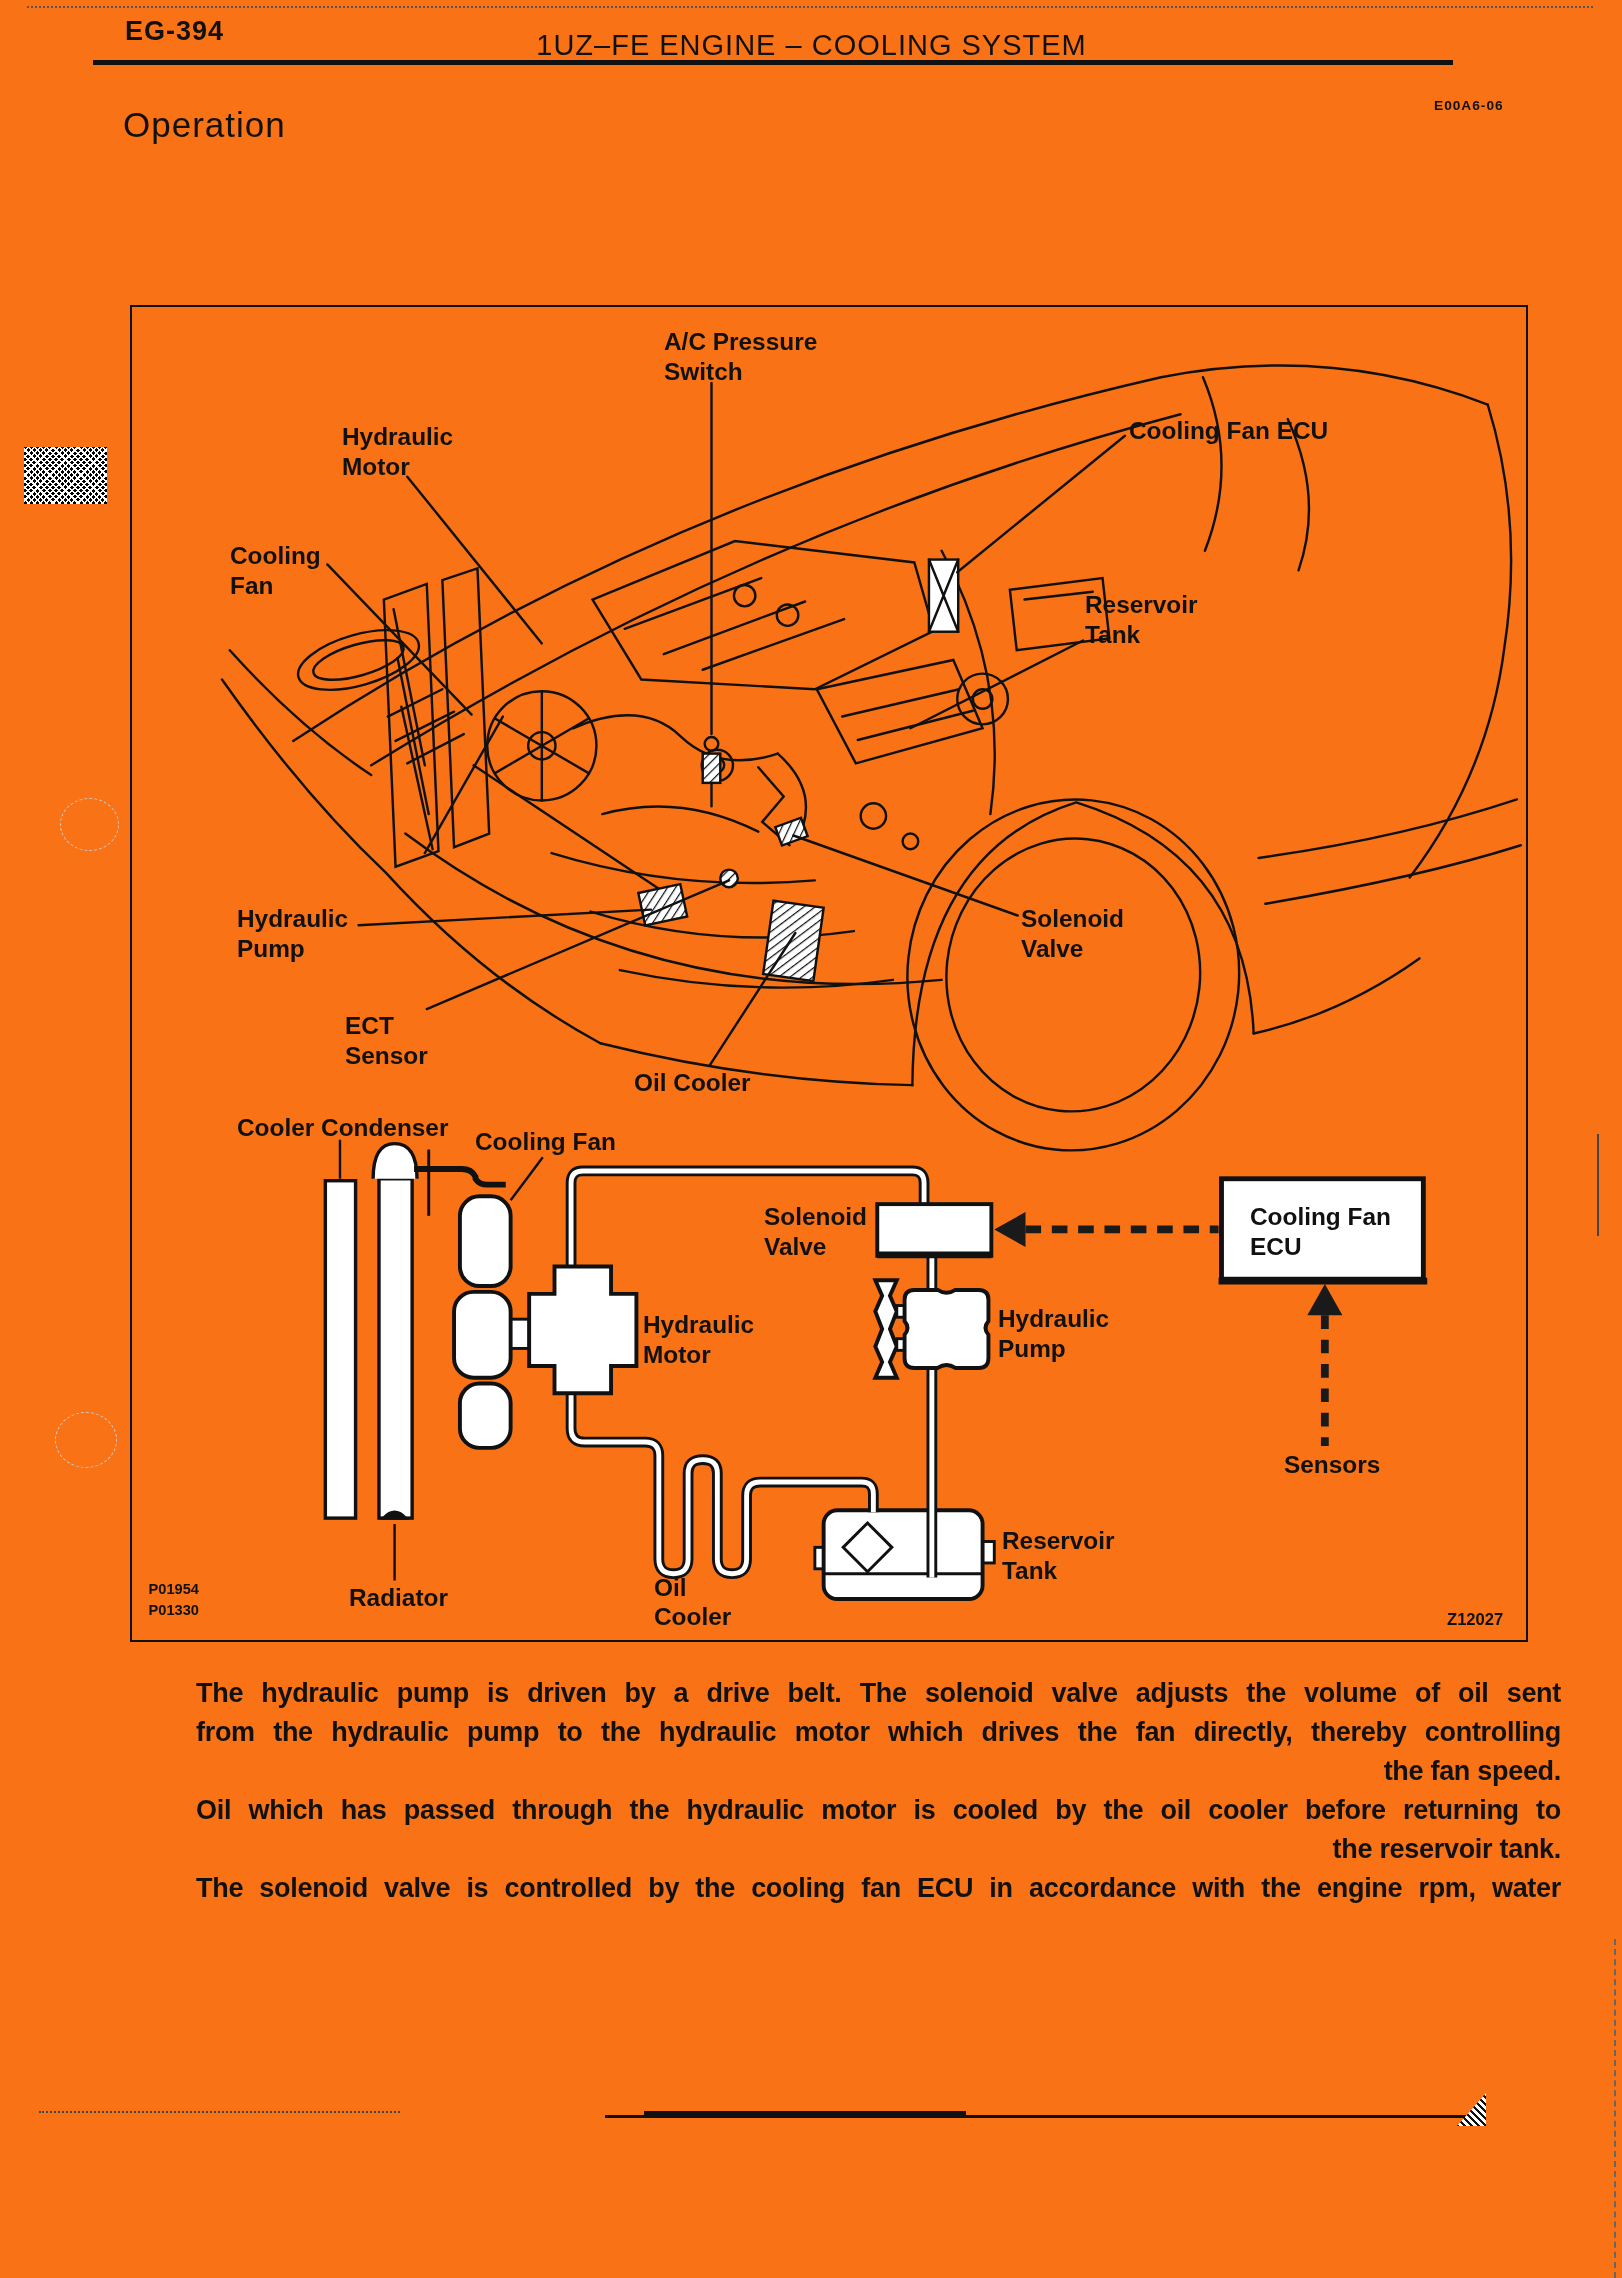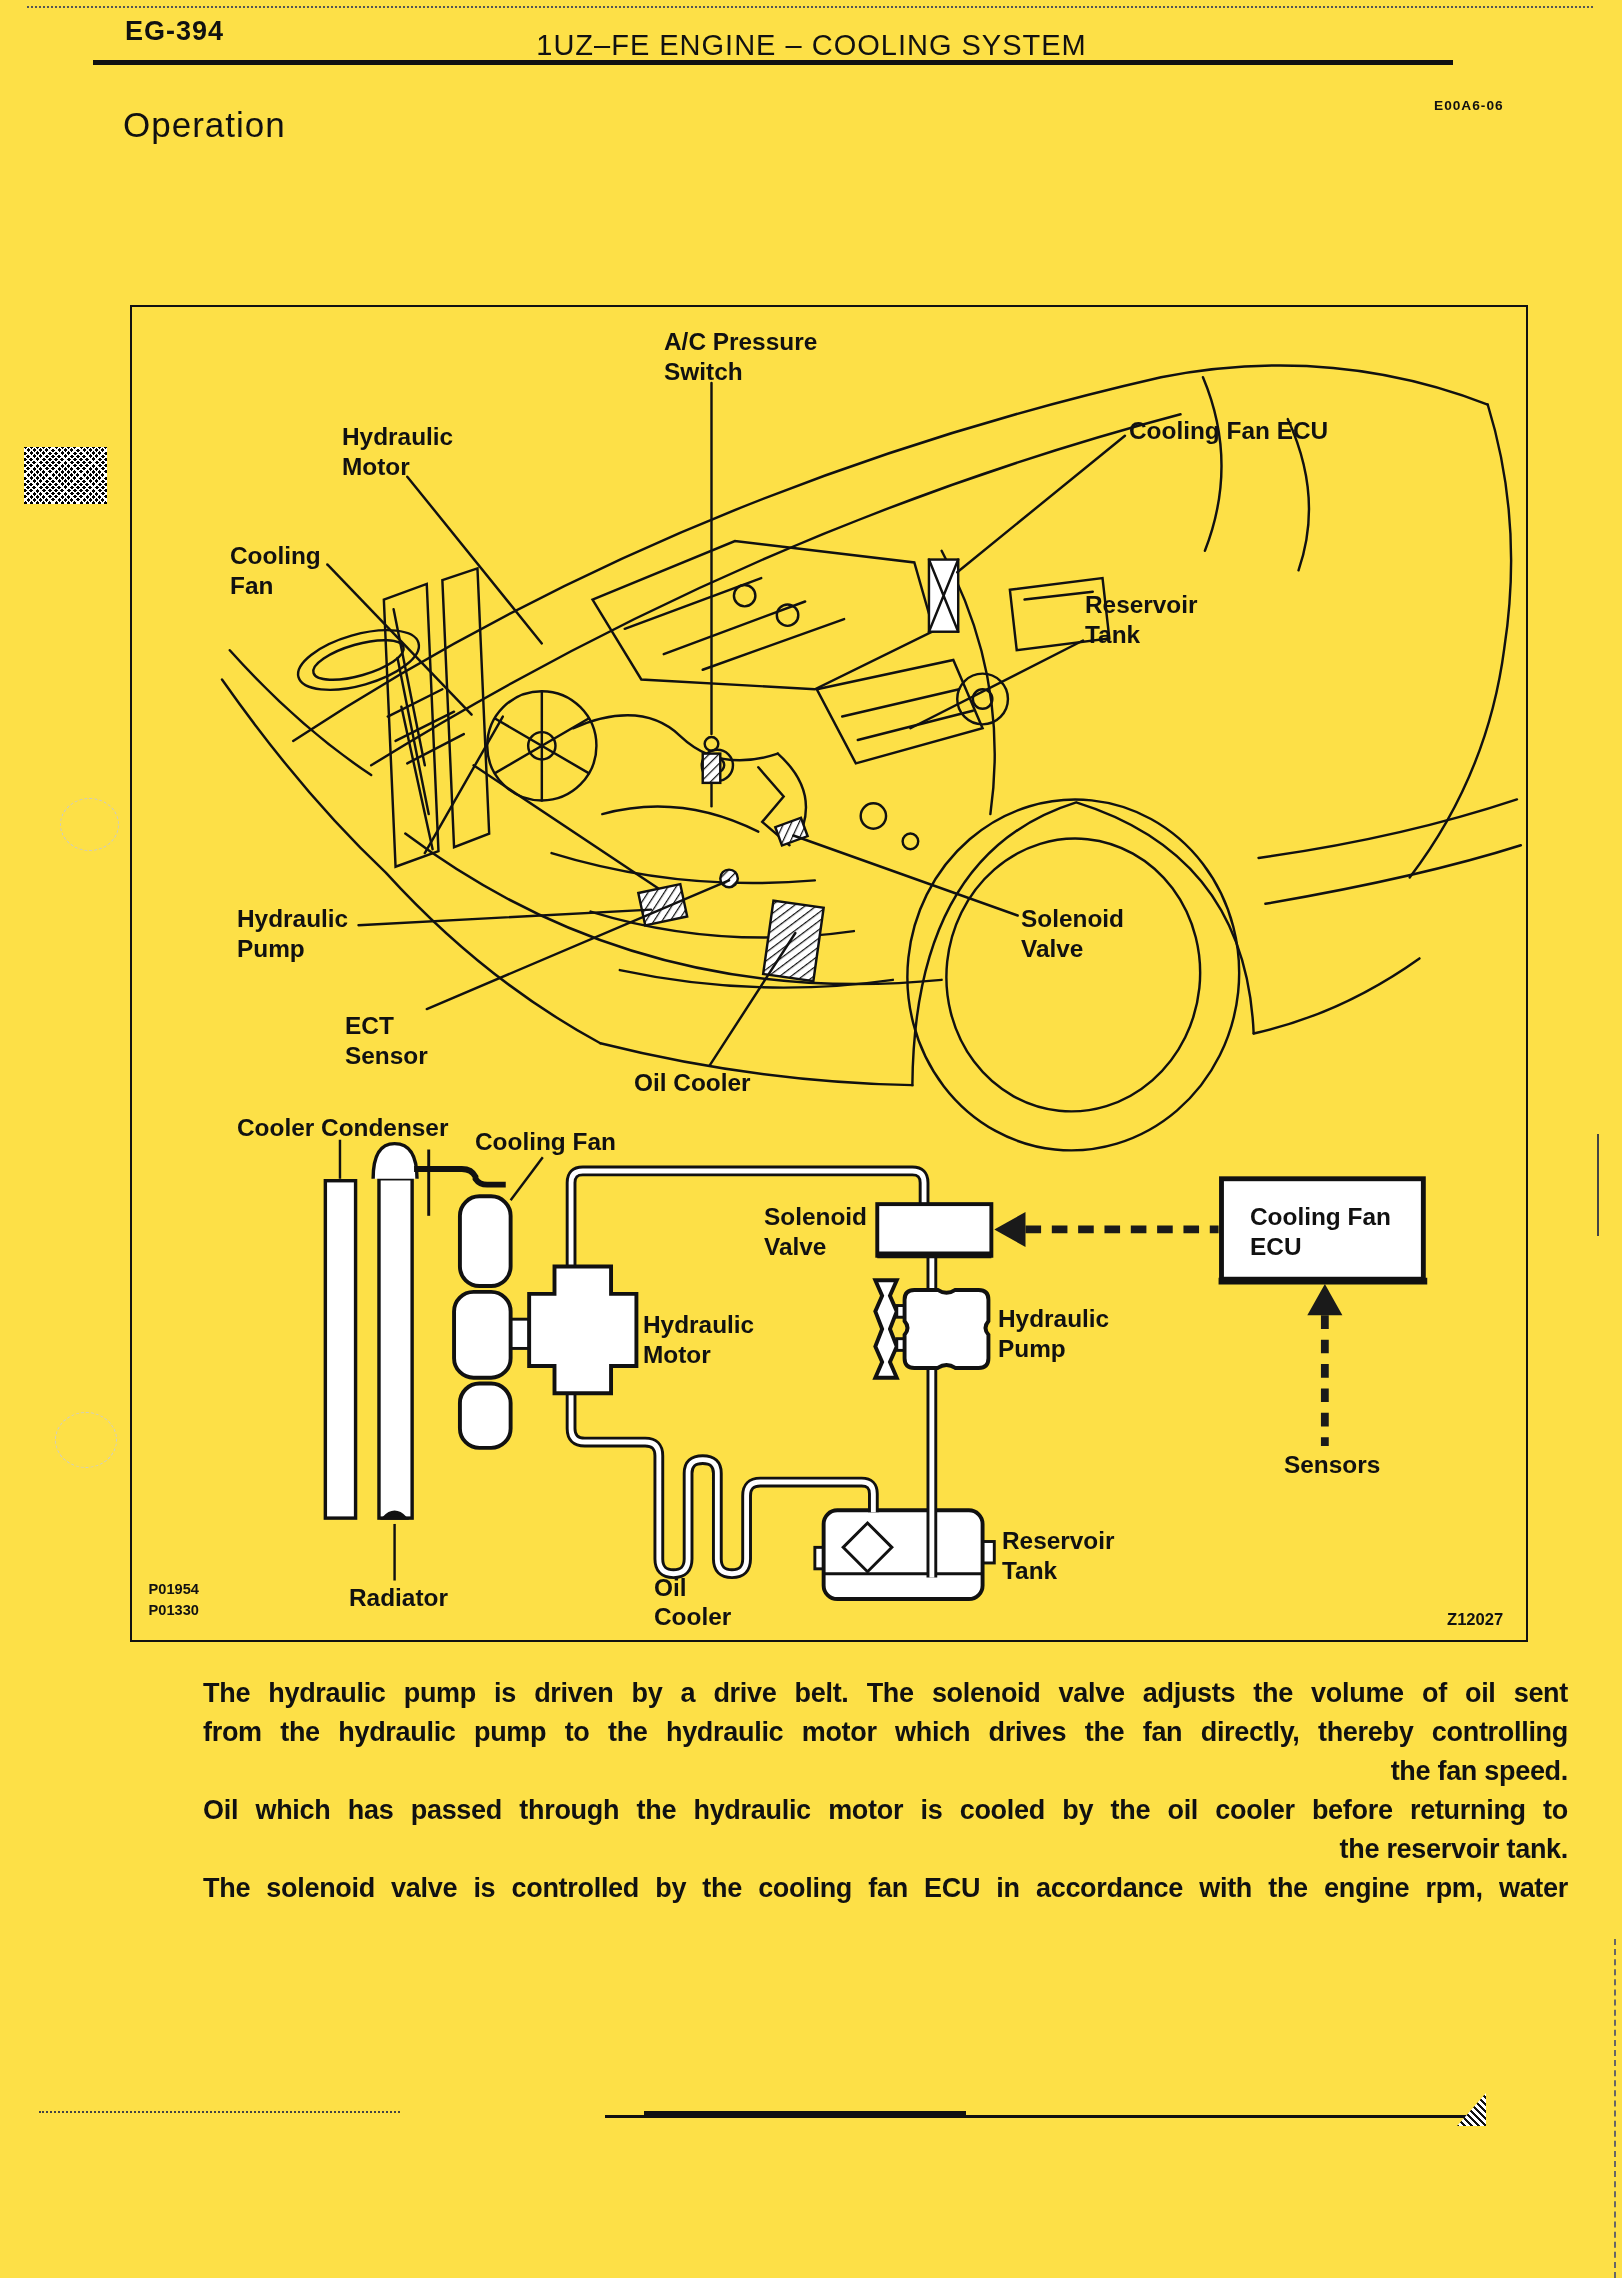--- a/index.html
+++ b/index.html
@@ -1,16 +1,16 @@
 <!DOCTYPE html>
 <html><head>
 <meta charset="utf-8">
 <style>
   html,body{margin:0;padding:0;background:#e8e8e8;}
-  .page{position:relative;width:1623px;height:2278px;background:#fde047;overflow:hidden;
+  .page{position:relative;width:1623px;height:2278px;background:#f97316;overflow:hidden;
         font-family:"Liberation Sans",sans-serif;color:#111;}
   
   .top-dotted{position:absolute;left:27px;top:5.9px;width:1566px;border-top:2.9px dotted #555;}
   .pageno{position:absolute;left:125px;top:15.6px;font-weight:bold;font-size:27px;letter-spacing:1px;}
   .title{position:absolute;left:0;top:29px;width:1623px;text-align:center;font-weight:normal;
          font-size:29px;letter-spacing:1px;}
   .rule{position:absolute;left:93px;top:60px;width:1360px;height:4.9px;background:#111;}
   .doccode{position:absolute;left:1434px;top:98px;font-weight:bold;font-size:13.7px;letter-spacing:1px;}
   .opheading{position:absolute;left:123px;top:105px;font-weight:normal;font-size:35px;letter-spacing:1px;}
   
@@ -28,21 +28,21 @@
       background:repeating-linear-gradient(45deg,#111 0 2px,#fff 2px 4.9px);
       clip-path:polygon(100% 0,100% 100%,0 100%);}
   .edge-dash{position:absolute;left:1614px;top:1939px;height:339px;border-left:2px dashed #666;}
   
   .figure{position:absolute;left:130px;top:305px;width:1394px;height:1333px;border:2.9px solid #111;}
   .figure svg{position:absolute;left:0;top:0;}
   .lbl{position:absolute;font-weight:bold;font-size:24.4px;line-height:30px;white-space:nowrap;color:#111;}
   .sm{font-size:14.6px;line-height:20.5px;font-weight:bold;}
   .code{font-size:16.6px;line-height:19.5px;font-weight:bold;}
   
-  .bodytext{position:absolute;left:203px;top:1674px;width:1365px;font-weight:bold;font-size:27px;
+  .bodytext{position:absolute;left:196px;top:1674px;width:1365px;font-weight:bold;font-size:27px;
             letter-spacing:-0.3px;color:#111;}
   .bodytext div{height:39px;line-height:39px;overflow:hidden;}
   .jl{text-align:justify;text-align-last:justify;}
   .ll{text-align:right;}
 </style>
 </head>
 <body>
 
 <div class="page">
 

